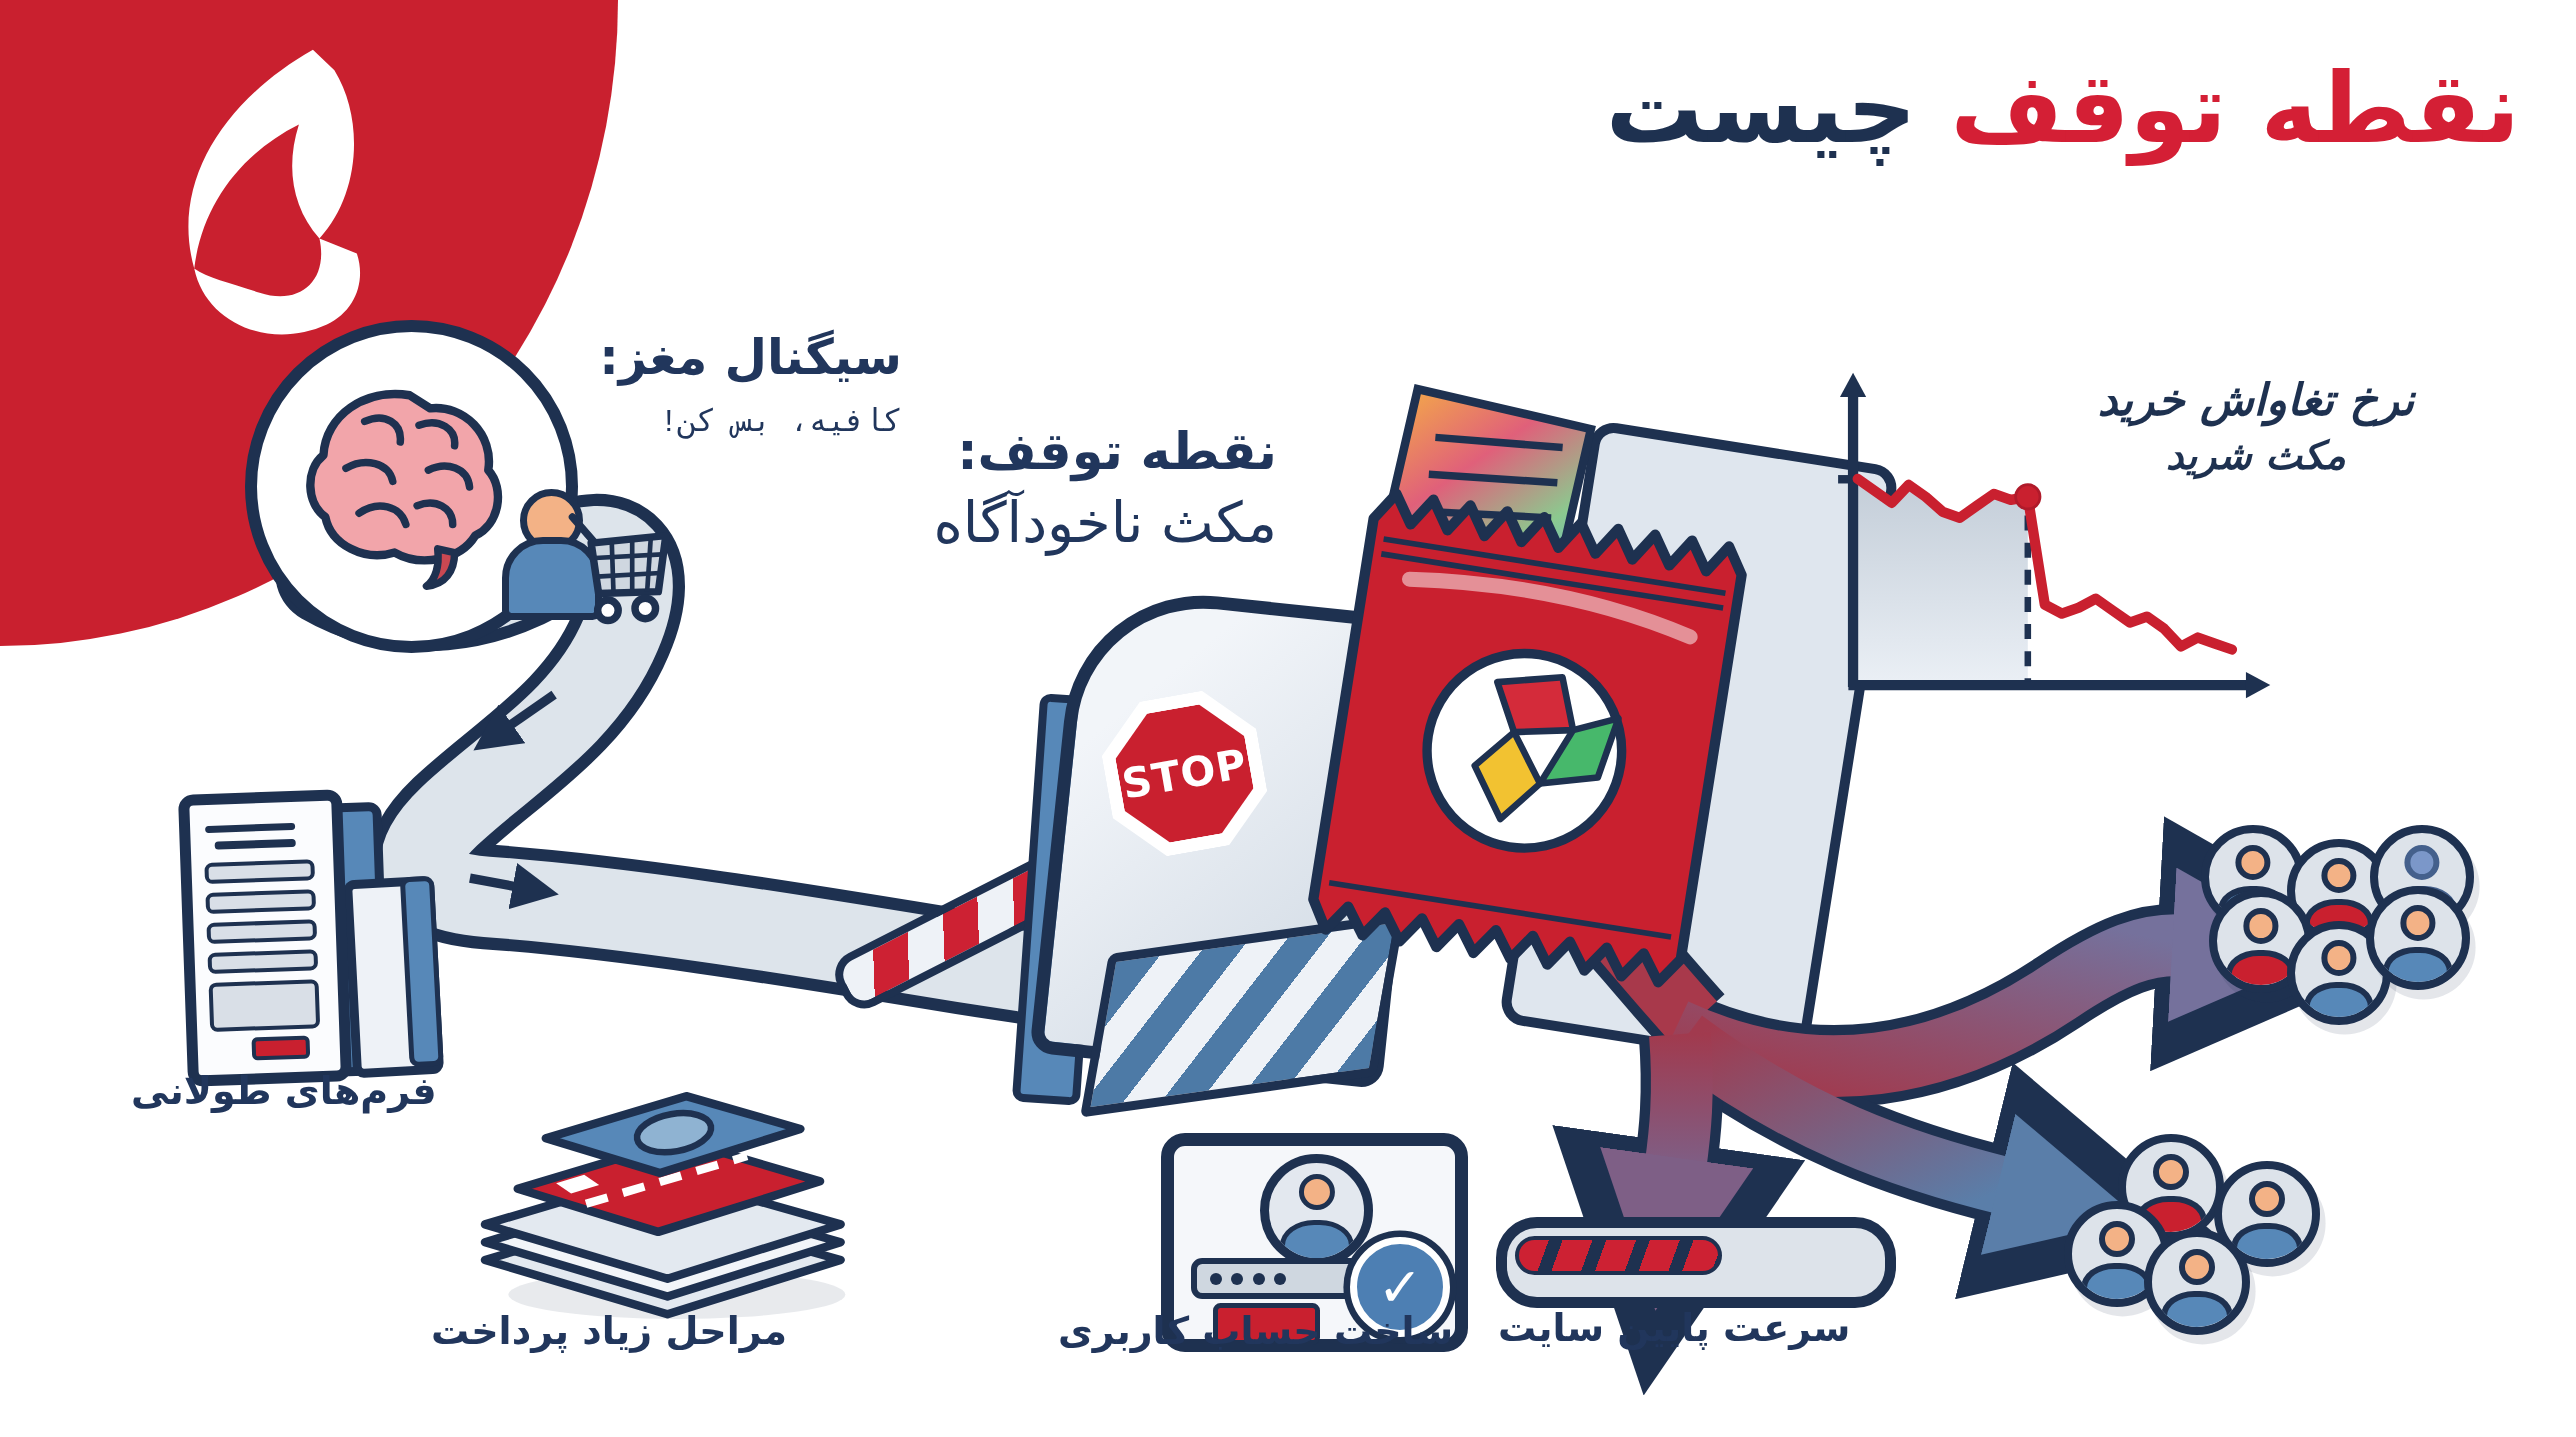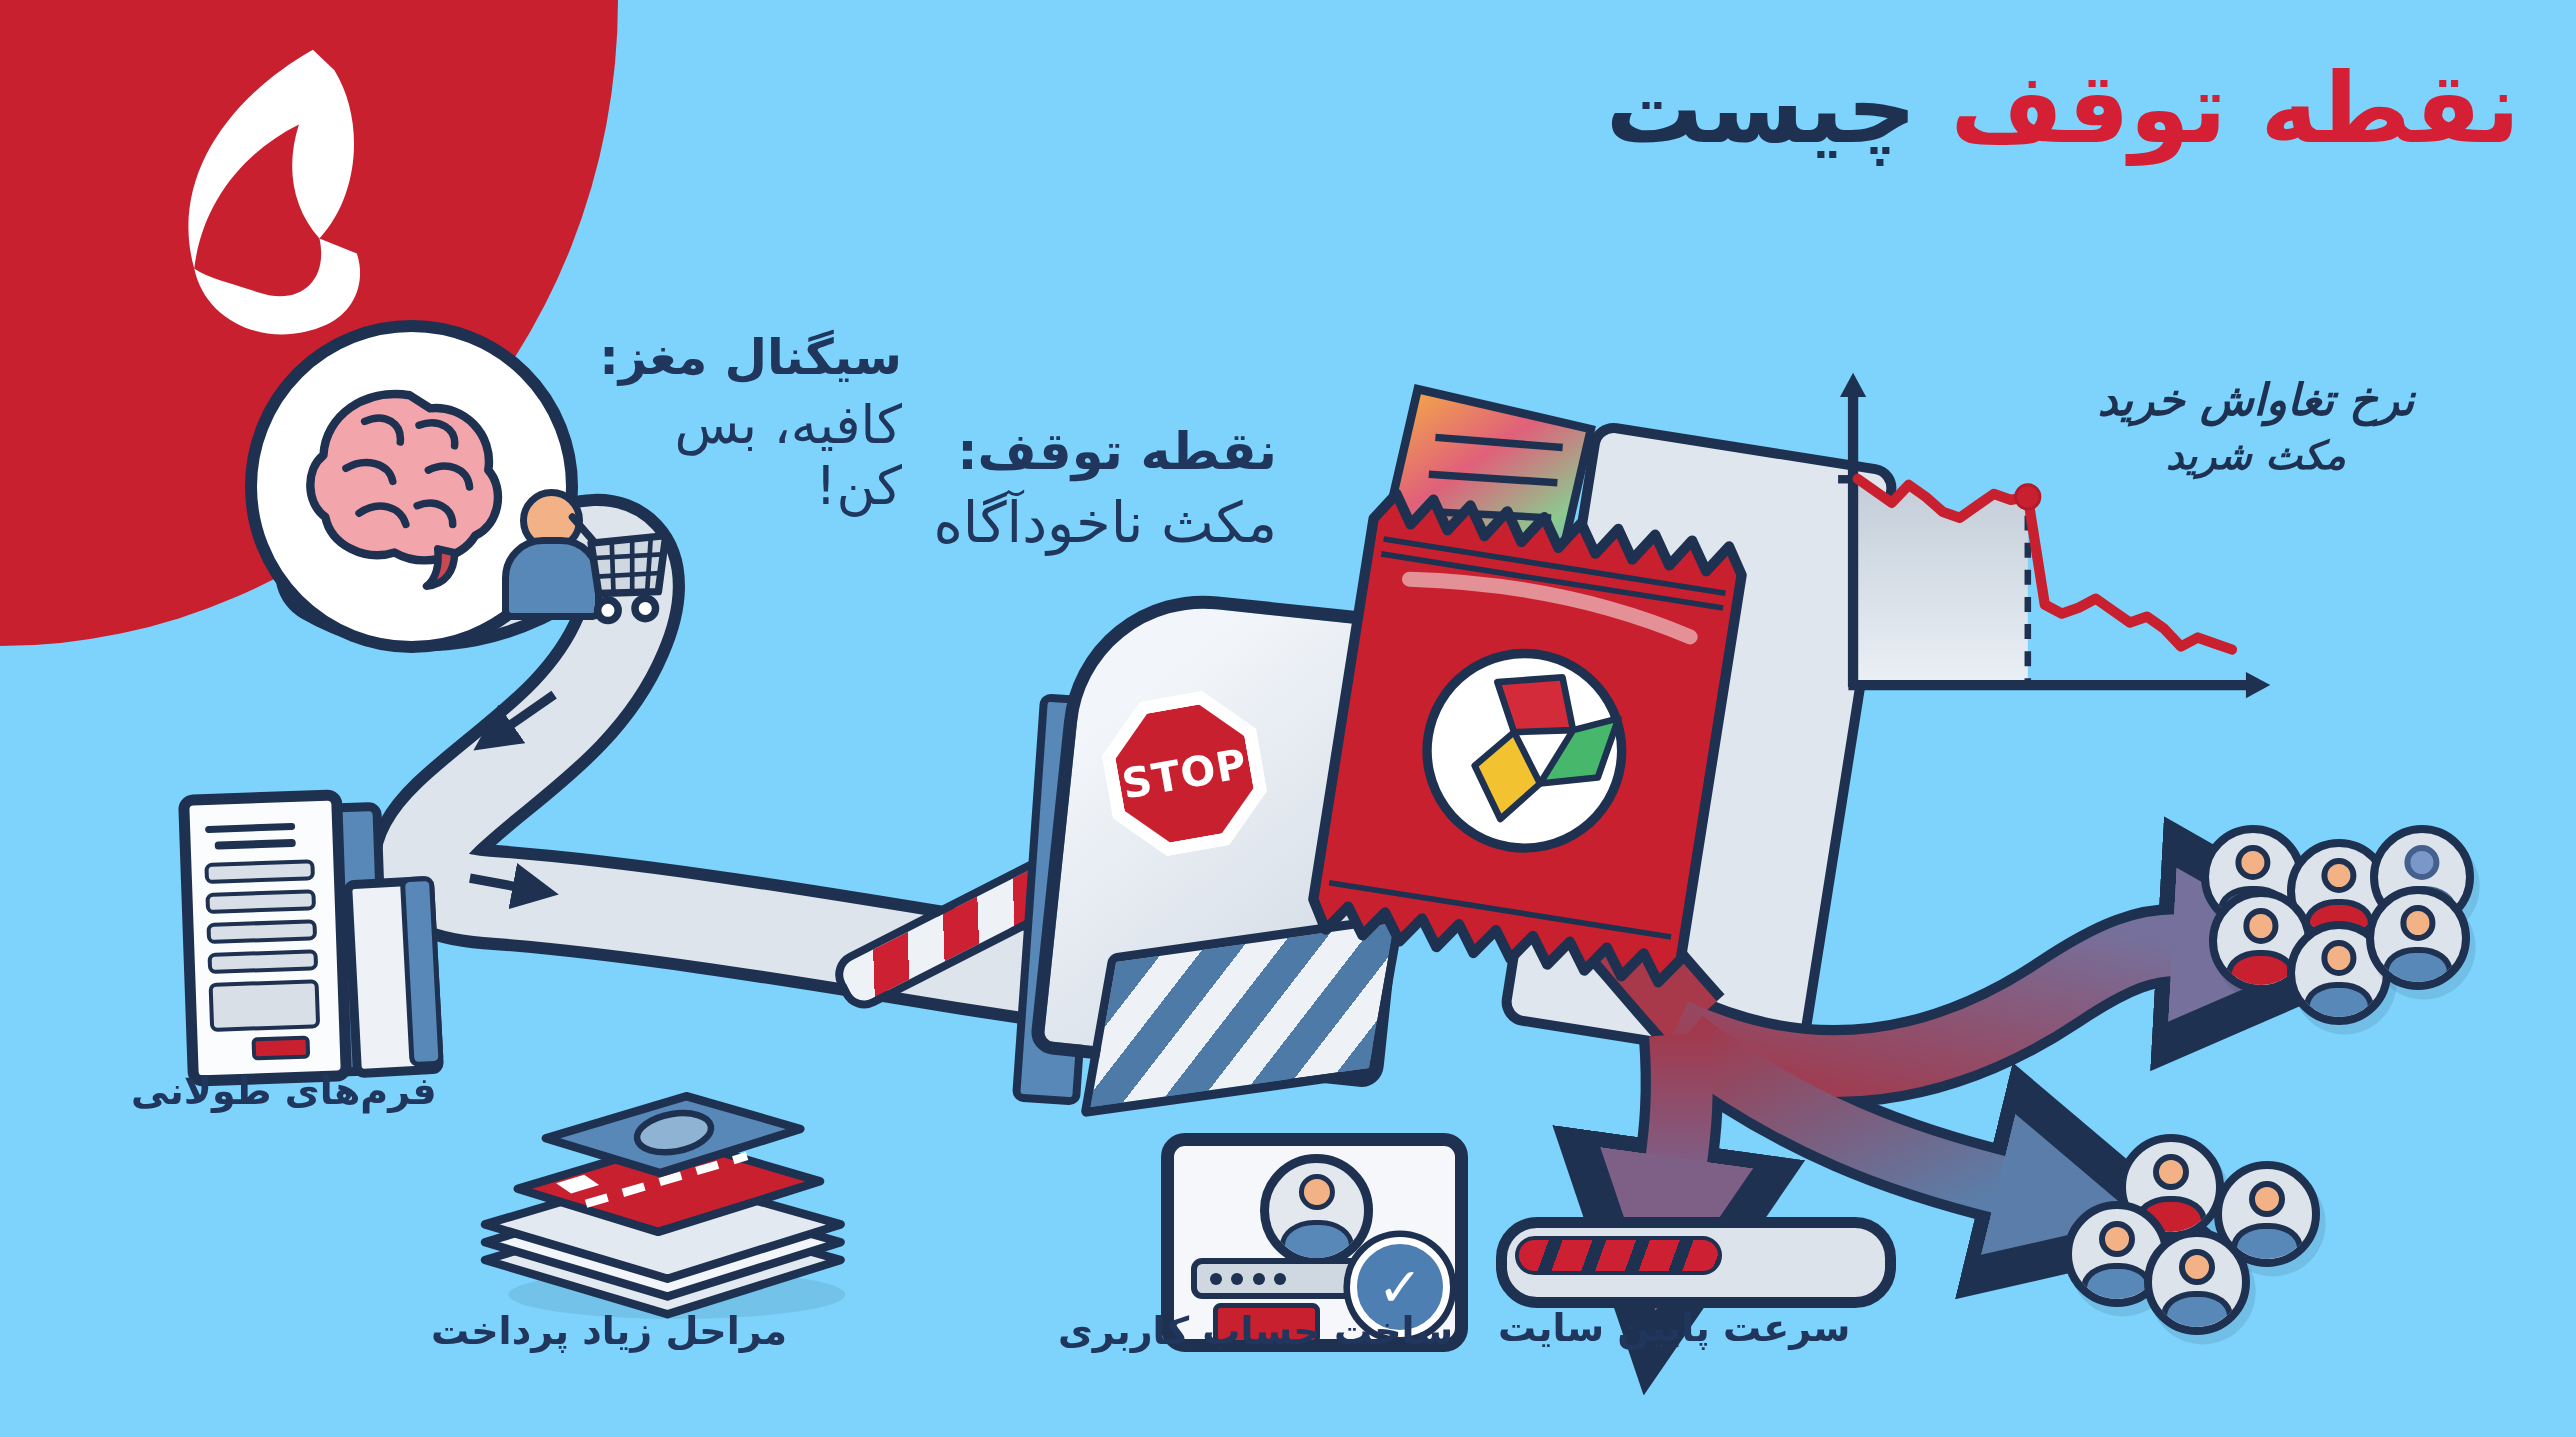--- a/index.html
+++ b/index.html
@@ -1,17 +1,17 @@
 <!DOCTYPE html>
 <html lang="fa" style="font-size:15px"><head>
 <meta charset="utf-8">
 <style>
   html,body{margin:0;padding:0;background:#dfe6ee;}
   .canvas{position:relative;width:2576px;height:1438px;overflow:hidden;
-          background:#7dd3fc;font-family:"DejaVu Sans",sans-serif;color:#1e3150;}
+          background:#ffffff;font-family:"DejaVu Sans",sans-serif;color:#1e3150;}
   .abs{position:absolute;}
   svg{display:block;overflow:visible;}
 
   
   .corner{left:0;top:0;width:618px;height:646px;background:#c9202f;
           border-radius:0 0 100% 0;}
 
   
   .title{right:56px;top:45px;text-align:right;direction:rtl;line-height:1.32;}
   .title .l1{font-size:97px;font-weight:800;letter-spacing:-0.9px;}
@@ -21,21 +21,21 @@
   
   .lbl-b{font-weight:800;color:#21365c;direction:rtl;}
   .lbl-r{font-weight:400;color:#21365c;direction:rtl;}
   .cause-label{font-weight:800;font-size:38px;color:#21365c;text-align:left;direction:rtl;}
 
   
   .brain-circle{left:245px;top:320px;width:309px;height:309px;border-radius:50%;
     background:#ffffff;border:12px solid #1e3150;display:flex;align-items:center;justify-content:center;}
   .brain-label{left:593px;top:329px;width:309px;text-align:right;}
   .brain-label .b1{font-size:49px;font-weight:800;}
-  .brain-label .b2{font-size:53px;margin-top:8px;}
+  .brain-label .b2{font-size:31px;margin-top:16px;font-family:Liberation Mono, monospace;}
 
   
   .back-wall{left:1544px;top:440px;width:290px;height:590px;background:#dfe6ee;
     border:10.3px solid #1e3150;border-radius:24px;transform:rotate(9deg);}
   .arch{left:1053px;top:599px;width:328px;height:447px;border:13px solid #1e3150;
     border-radius:140px 43px 22.5px 22.5px;background:linear-gradient(135deg,#f2f5f9 20%,#ccd6e1);
     transform:rotate(6deg);}
   .post{left:1026px;top:695px;width:52px;height:393px;background:#5788b8;
     border:8.4px solid #1e3150;border-radius:11.2px;transform:rotate(4deg);}
   .stripe-base{left:1093px;top:936px;width:281px;height:140px;border:9.4px solid #1e3150;

